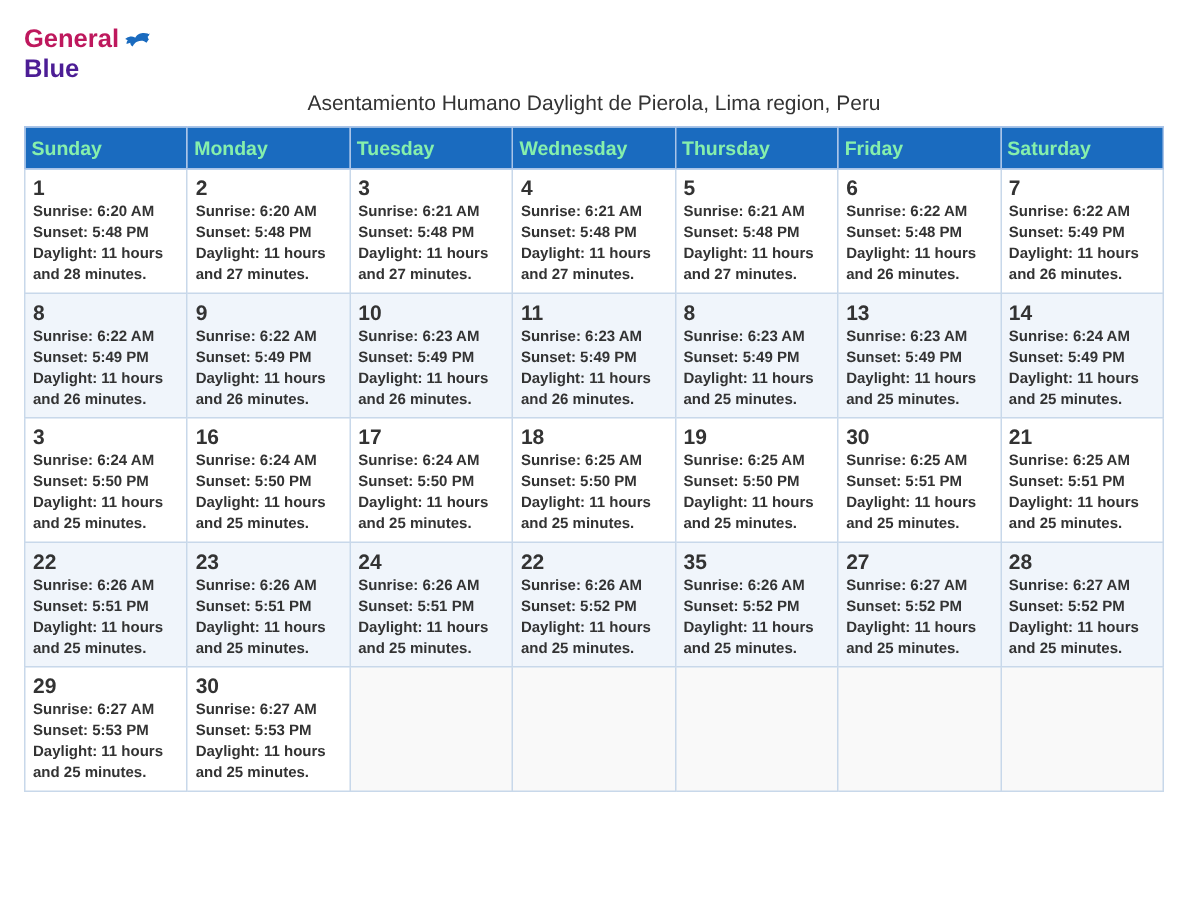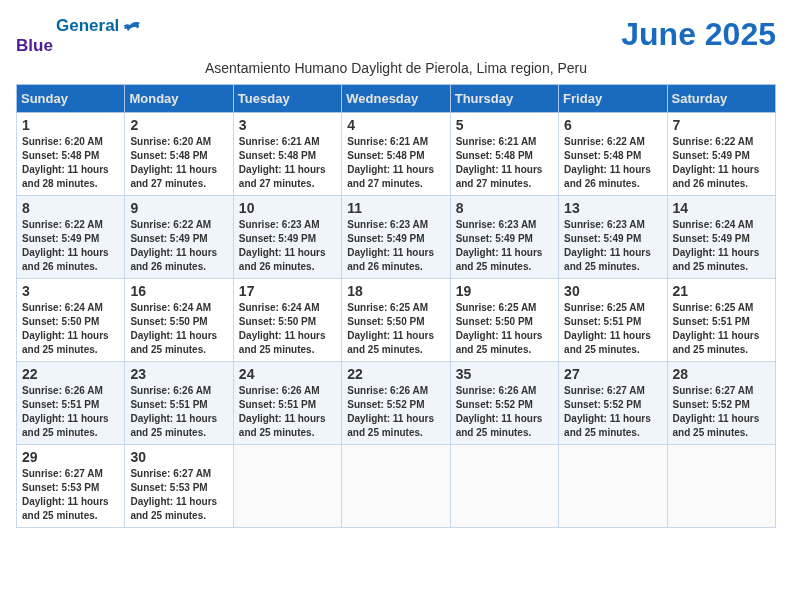--- a/index.html
+++ b/index.html
@@ -32,21 +32,21 @@
       font-size: 14px;
       color: #333;
       margin-bottom: 8px;
     }
     .calendar {
       width: 100%;
       border-collapse: collapse;
     }
     .calendar th {
       background-color: #1a6bbf;
-      color: #e5e5e5;
+      color: #86efac;
       font-size: 13px;
       font-weight: bold;
       padding: 6px 4px;
       text-align: left;
       border: 1px solid #aac4e8;
     }
     .calendar td {
       border: 1px solid #c8d8ea;
       vertical-align: top;
       padding: 4px 5px;
@@ -73,22 +73,21 @@
     .empty-cell {
       background: #f9f9f9 !important;
     }
     .logo-row {
       display: flex;
       align-items: center;
     }
     .logo-text-general {
       font-size: 17px;
       font-weight: bold;
-      color: #0369a1;
-      margin-left: 40px;
+      color: #be185d;
     }
     .logo-text-blue {
       font-size: 17px;
       font-weight: bold;
       color: #4c1d95;
     }
     .logo-bird {
       width: 20px;
       height: 20px;
       margin-left: 2px;
@@ -102,21 +101,20 @@
     <div class="logo-row">
       <span class="logo-text-general">General</span>
       <svg class="logo-bird" viewBox="0 0 24 24">
         <path d="M22 8s-4-2-8 0c-2 1-3 3-3 3s-1-1-3-1c-3 0-5 2-5 2l2 1s-1 1-1 3l3-1s0 2 2 3c0 0 1-3 4-4 2-1 5-1 7 1l2-3s-1 0-1-2c0 0 2-1 1-3z" fill="#1a6bbf"></path>
       </svg>
     </div>
     <div>
       <span class="logo-text-blue">Blue</span>
     </div>
   </div>
-  <div class="month-title">June 2025</div>
 </div>
 <div class="subtitle">Asentamiento Humano Daylight de Pierola, Lima region, Peru</div>
 
 <table class="calendar">
   <thead>
     <tr id="weekday-header">
     <th>Sunday</th>
         <th>Monday</th>
         <th>Tuesday</th>
         <th>Wednesday</th>

